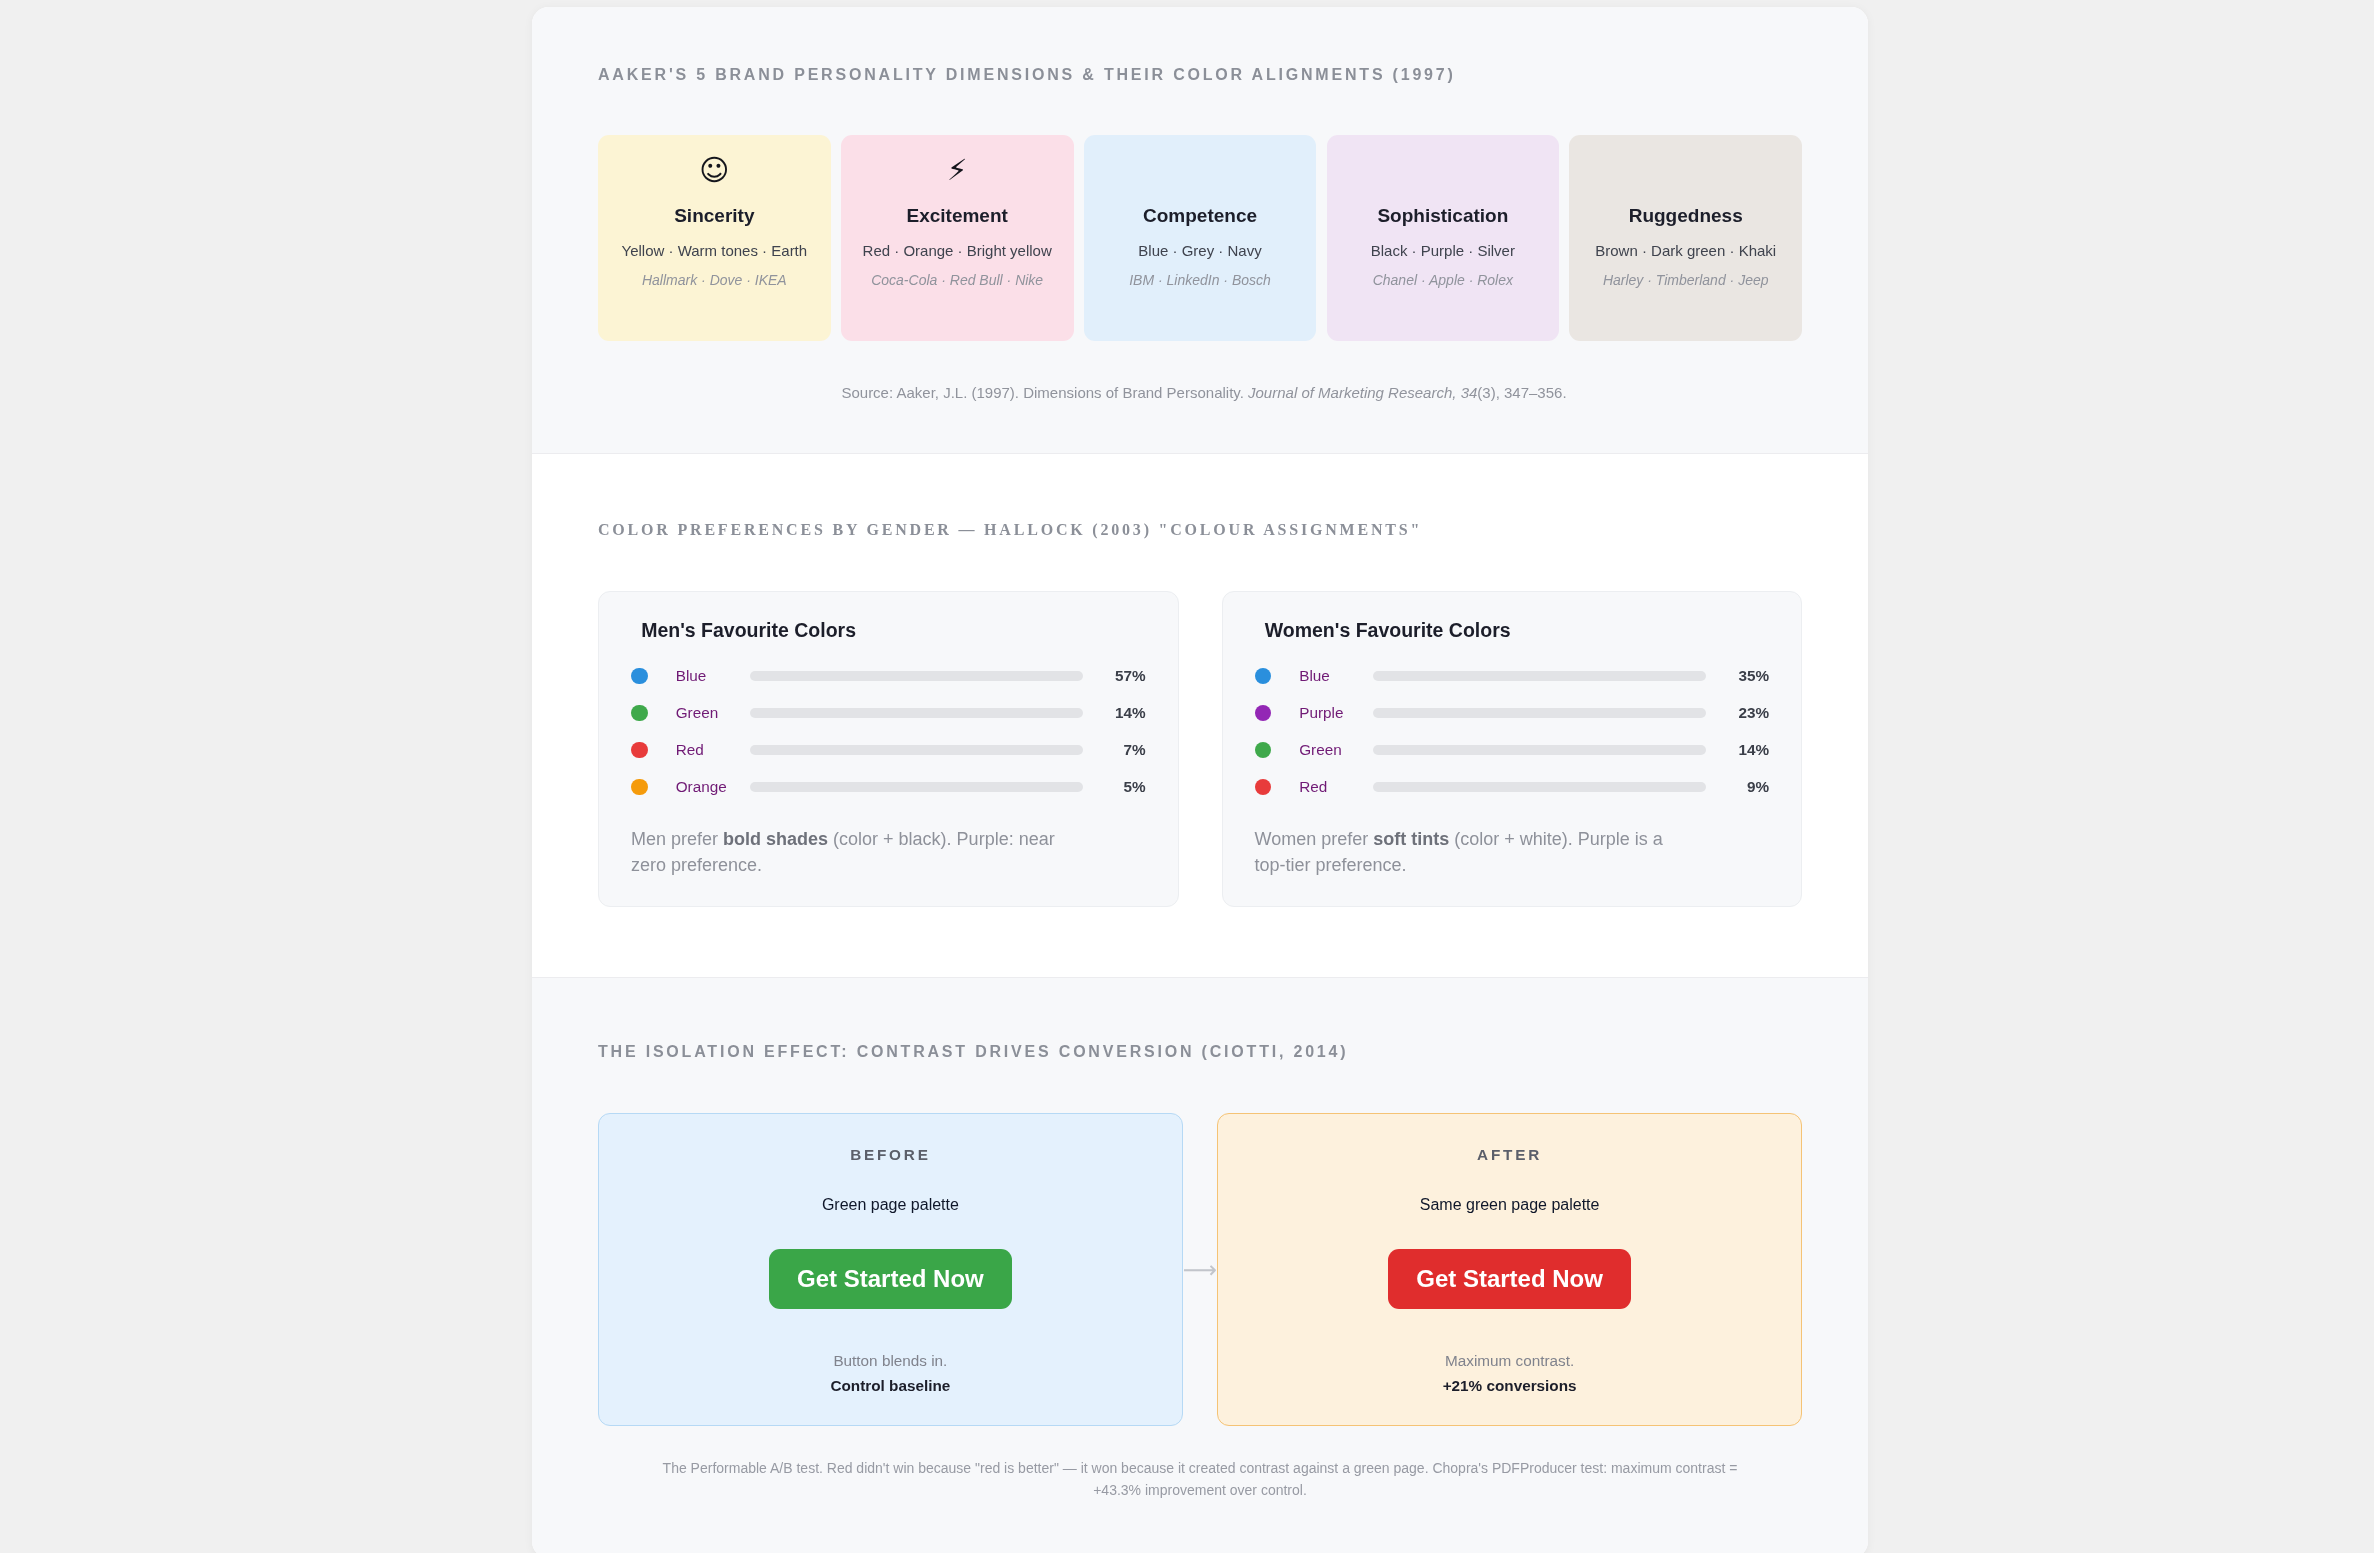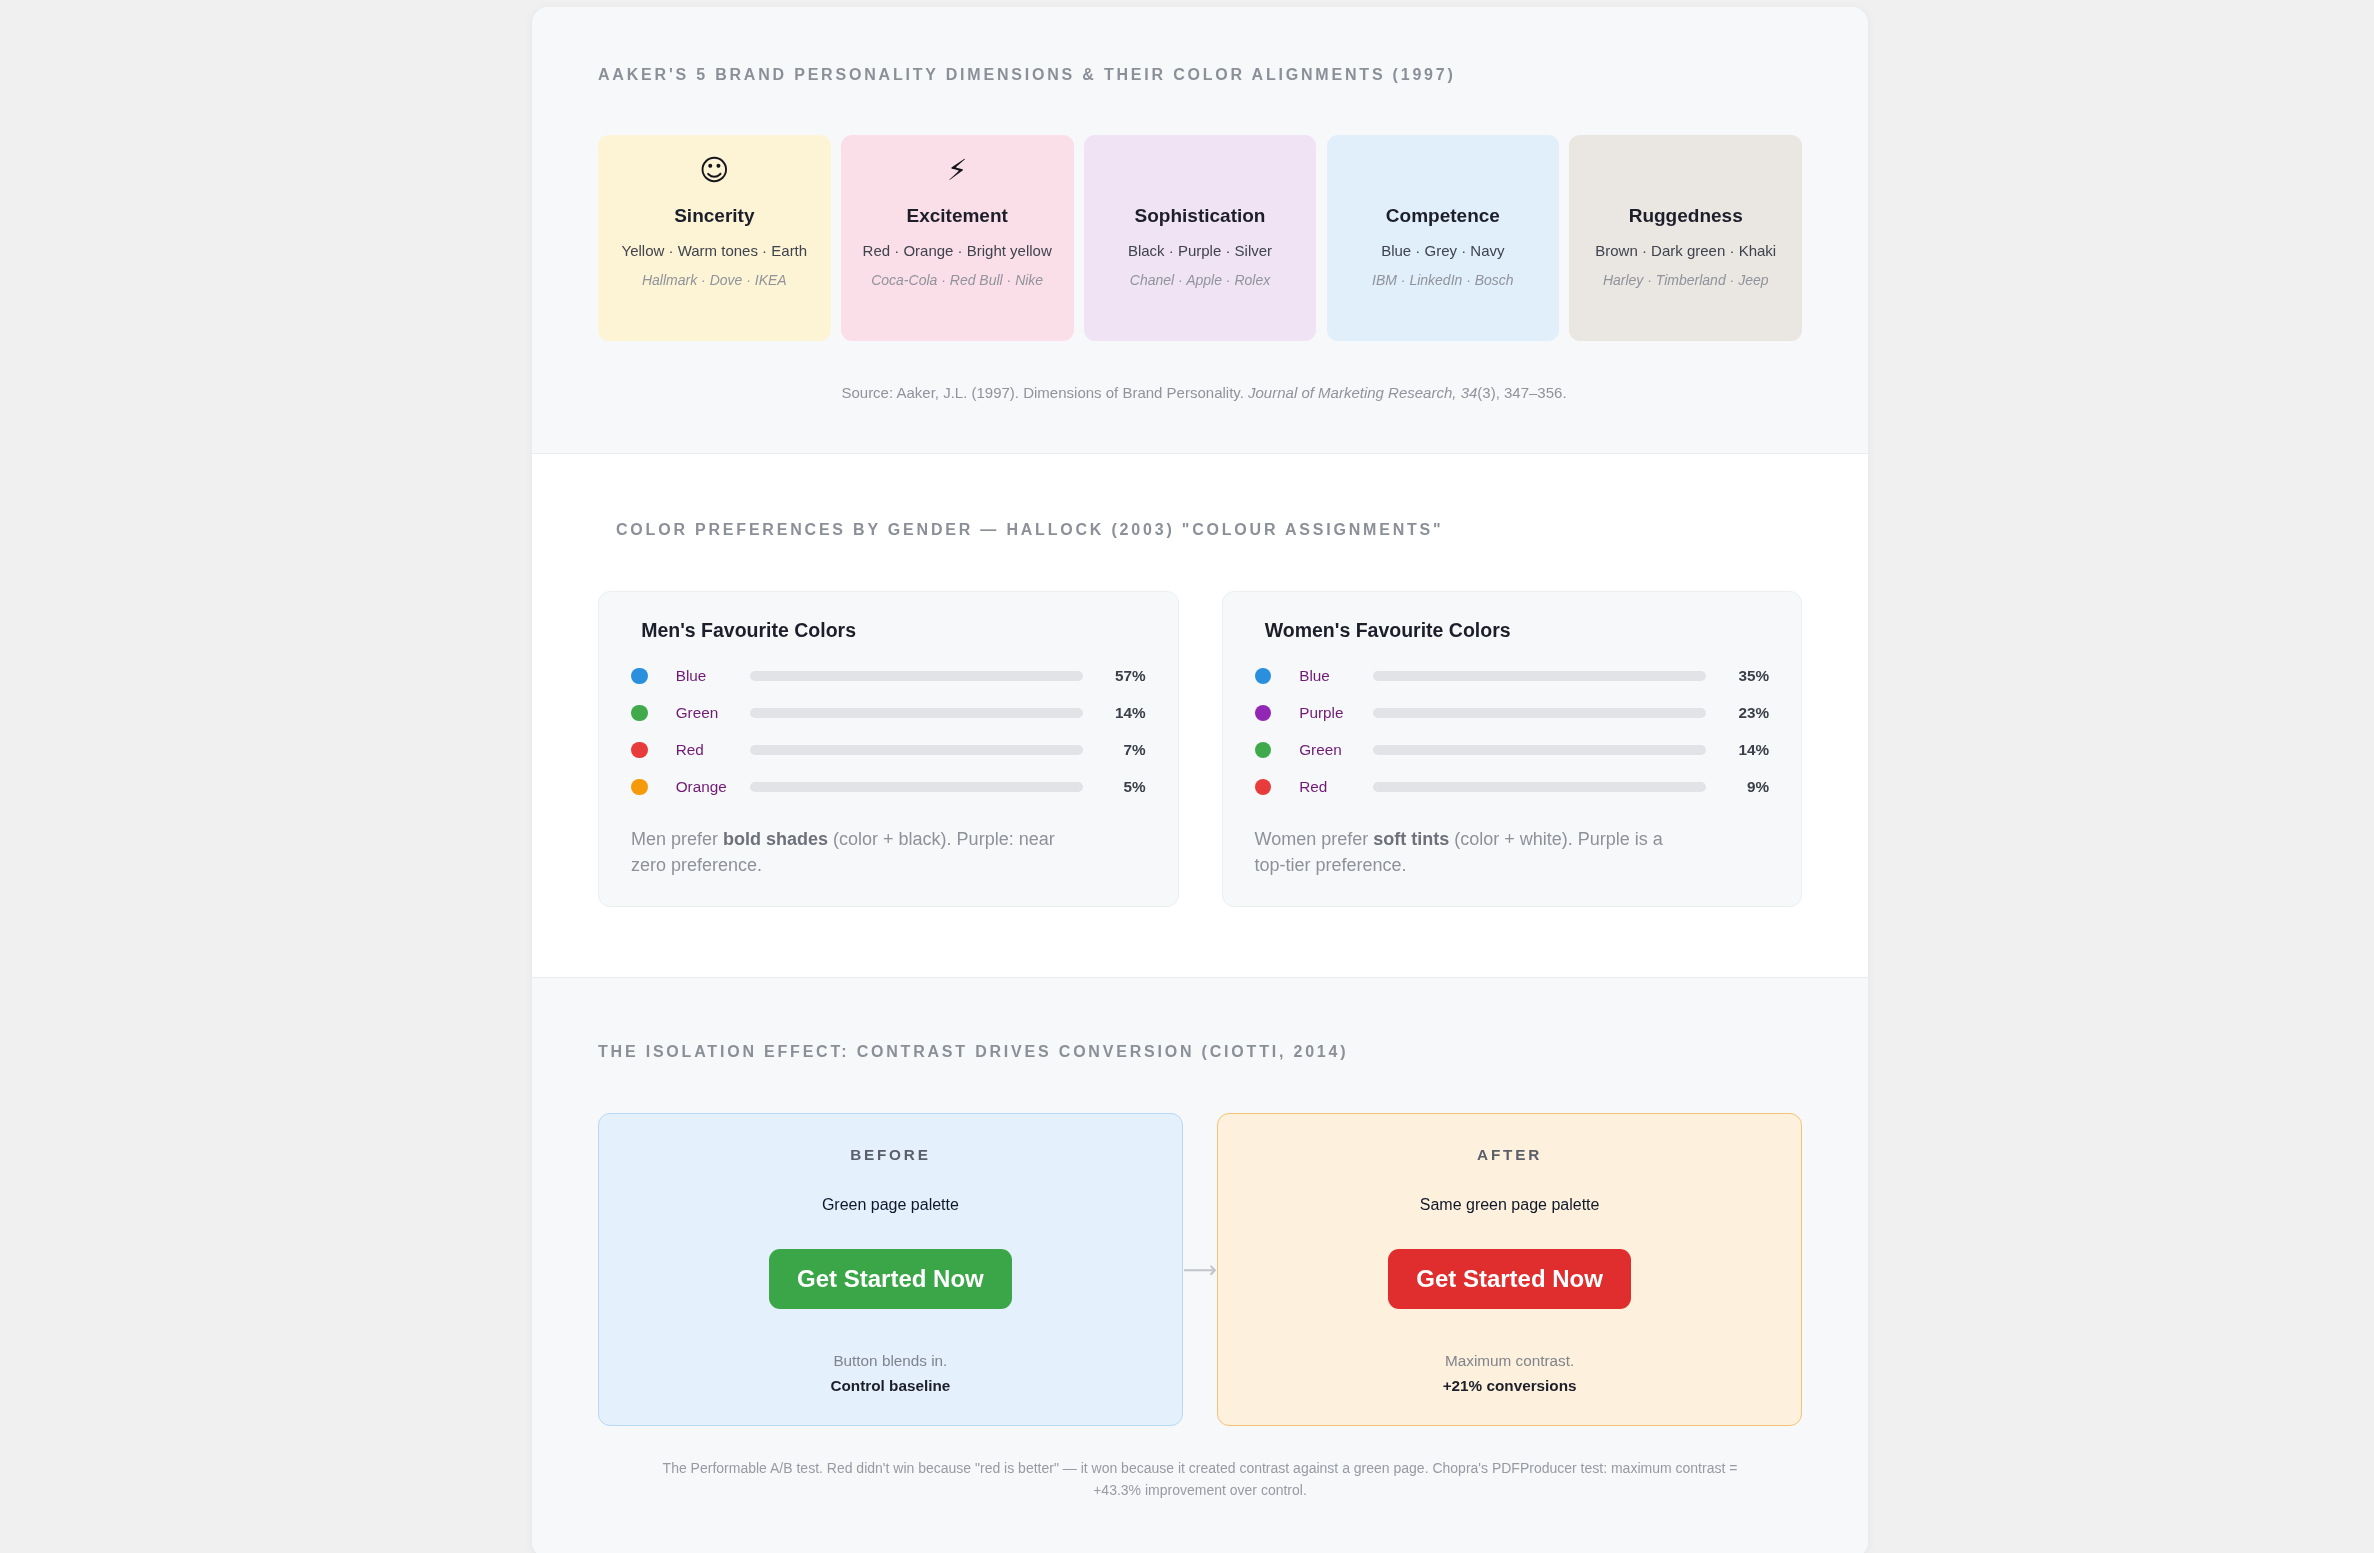--- a/index.html
+++ b/index.html
@@ -67,21 +67,21 @@
   }
   .src-line{
     text-align:center;font-size:15px;color:#90939c;
     margin-top:43px;
     padding-left:8px;
   }
   .src-line i{font-style:italic;}
 
   
   #sec-gender{padding:67px 0 70px 0;}
-  #sec-gender .sec-title{margin-left:84px;}
+  #sec-gender .sec-title{margin-left:66px;font-family:Liberation Serif, serif;}
   .gender-row{
     display:flex;gap:43px;
     margin:52px 0 0 66px;width:1204px;
   }
   .gender-card{
     flex:1;background:#f7f8fa;
     border:0.9px solid #eceef1;
     border-radius:12px;
     padding:27px 32px 28px 32px;
     box-sizing:border-box;
@@ -176,31 +176,31 @@
           <div class="dim-name">Sincerity</div>
           <div class="dim-colors">Yellow · Warm tones · Earth</div>
           <div class="dim-brands">Hallmark · Dove · IKEA</div>
         </div>
         <div class="dim-card" style="background: rgb(251, 223, 232);">
           <span class="dim-icon">⚡</span>
           <div class="dim-name">Excitement</div>
           <div class="dim-colors">Red · Orange · Bright yellow</div>
           <div class="dim-brands">Coca-Cola · Red Bull · Nike</div>
         </div>
+        <div class="dim-card" style="background: rgb(225, 239, 251);">
+          <span class="dim-icon"></span>
+          <div class="dim-name">Competence</div>
+          <div class="dim-colors">Blue · Grey · Navy</div>
+          <div class="dim-brands">IBM · LinkedIn · Bosch</div>
+        </div>
         <div class="dim-card" style="background: rgb(240, 228, 244);">
           <span class="dim-icon"></span>
           <div class="dim-name">Sophistication</div>
           <div class="dim-colors">Black · Purple · Silver</div>
           <div class="dim-brands">Chanel · Apple · Rolex</div>
-        </div>
-        <div class="dim-card" style="background: rgb(225, 239, 251);">
-          <span class="dim-icon"></span>
-          <div class="dim-name">Competence</div>
-          <div class="dim-colors">Blue · Grey · Navy</div>
-          <div class="dim-brands">IBM · LinkedIn · Bosch</div>
         </div>
         <div class="dim-card" style="background: rgb(234, 230, 226);">
           <span class="dim-icon"></span>
           <div class="dim-name">Ruggedness</div>
           <div class="dim-colors">Brown · Dark green · Khaki</div>
           <div class="dim-brands">Harley · Timberland · Jeep</div>
         </div>
       </div>
     <div class="src-line">
       <span>Source: Aaker, J.L. (1997). Dimensions of Brand Personality. </span><i>Journal of Marketing Research, 34</i><span>(3), 347–356.</span>

